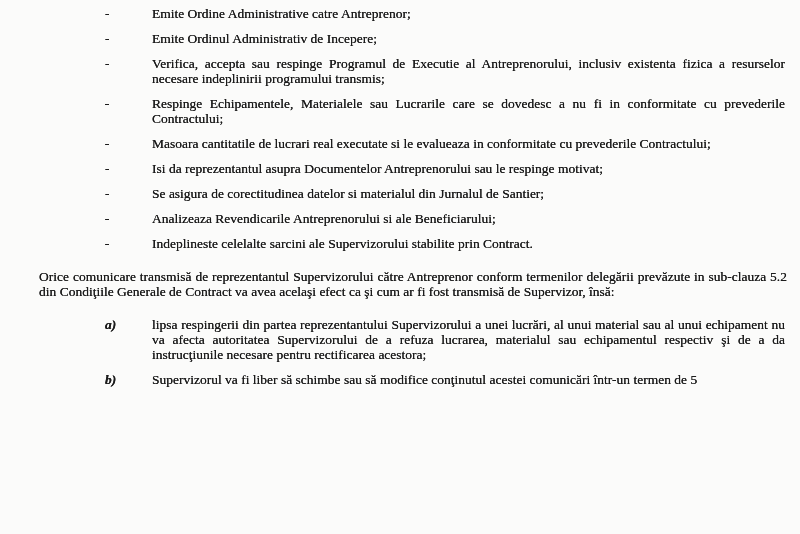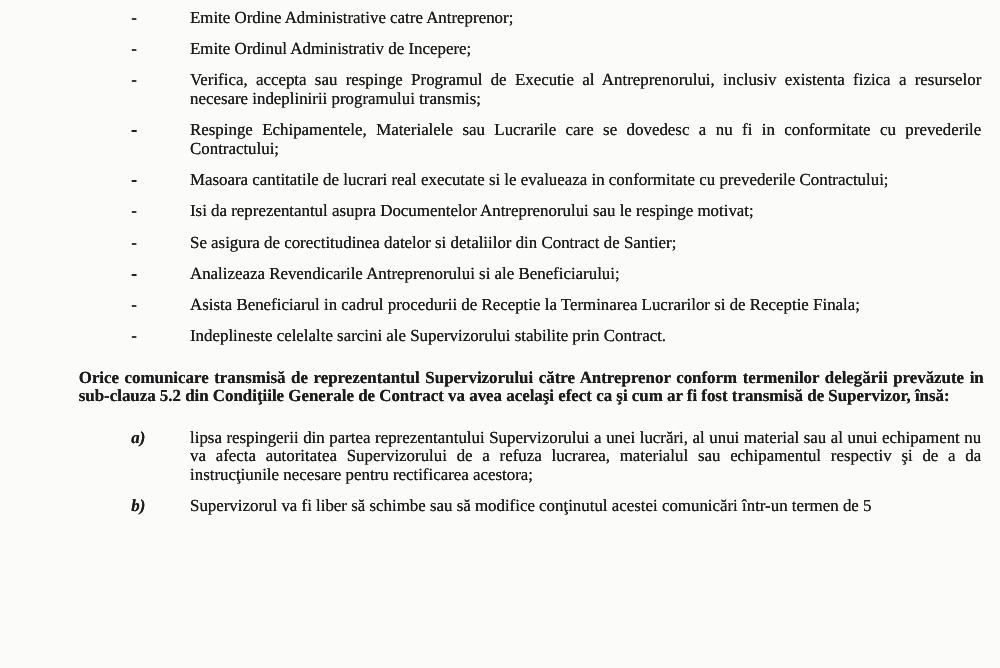--- a/index.html
+++ b/index.html
@@ -25,23 +25,22 @@
     position: relative;
     margin: 0 15px 10px 152px;
     text-align: justify;
   }
   .bullet-item .marker {
     position: absolute;
     left: -47px;
     top: 0;
   }
   .paragraph {
-    margin: 18px 13px 0 63px;
+    margin: 18px 13px 0 39px;
     text-align: justify;
-    font-weight: bold;
   }
   .lettered-item {
     position: relative;
     margin: 18px 15px 0 152px;
     text-align: justify;
   }
   .lettered-item .marker {
     position: absolute;
     left: -47px;
     top: 0;
@@ -85,32 +84,31 @@
   <div class="bullet-item">
     <span class="marker">-</span>
     <span>Masoara cantitatile de lucrari real executate si le evalueaza in conformitate cu prevederile Contractului;</span>
   </div>
   <div class="bullet-item">
     <span class="marker">-</span>
     <span>Isi da reprezentantul asupra Documentelor Antreprenorului sau le respinge motivat;</span>
   </div>
   <div class="bullet-item">
     <span class="marker">-</span>
-    <span>Se asigura de corectitudinea datelor si detaliilor din Contract de Santier;</span>
+    <span>Se asigura de corectitudinea datelor si materialul din Jurnalul de Santier;</span>
   </div>
   <div class="bullet-item">
     <span class="marker">-</span>
   </div>
   <div class="bullet-item">
     <span class="marker">-</span>
     <span>Analizeaza Revendicarile Antreprenorului si ale Beneficiarului;</span>
   </div>
   <div class="bullet-item">
     <span class="marker">-</span>
-    <span>Asista Beneficiarul in cadrul procedurii de Receptie la Terminarea Lucrarilor si de Receptie Finala;</span>
   </div>
   <div class="bullet-item">
     <span class="marker">-</span>
     <span>Indeplineste celelalte sarcini ale Supervizorului stabilite prin Contract.</span>
   </div>
 
   <div class="paragraph">Orice comunicare transmisă de reprezentantul Supervizorului către Antreprenor conform termenilor delegării prevăzute in sub-clauza 5.2 din Condiţiile Generale de Contract va avea acelaşi efect ca şi cum ar fi fost transmisă de Supervizor, însă:</div>
 
   <div class="lettered-item">
     <span class="marker">a)</span>

